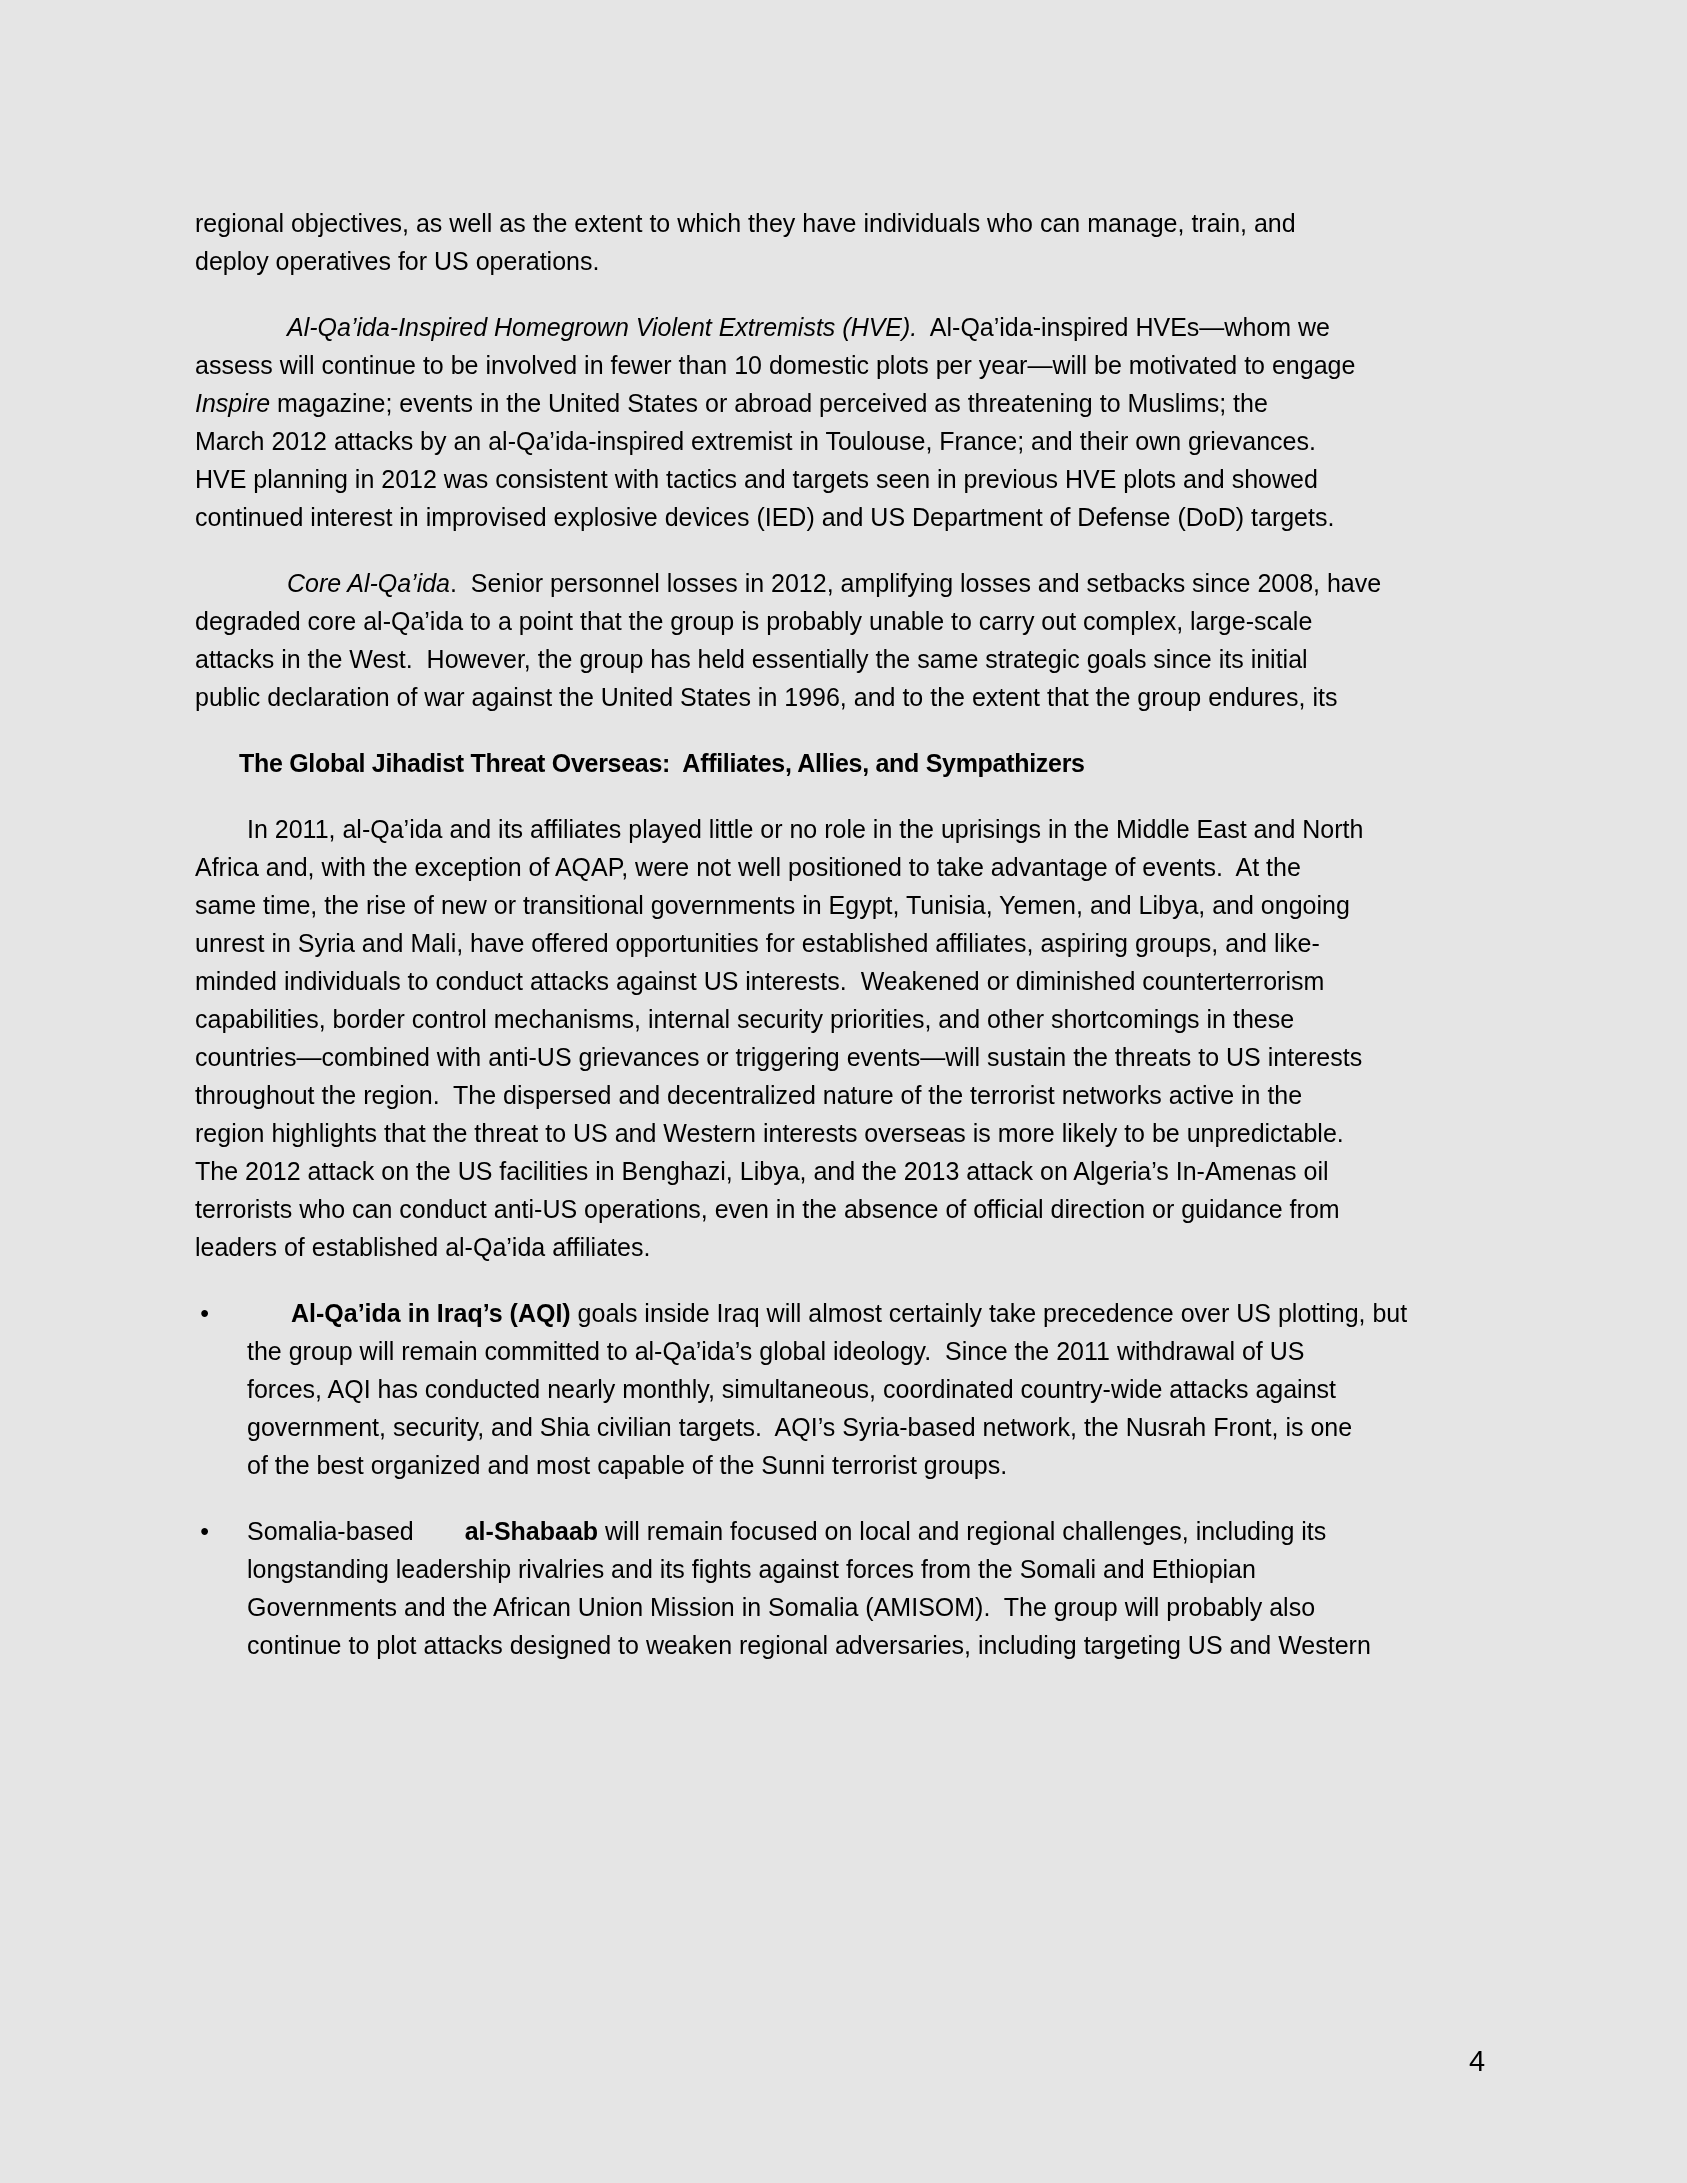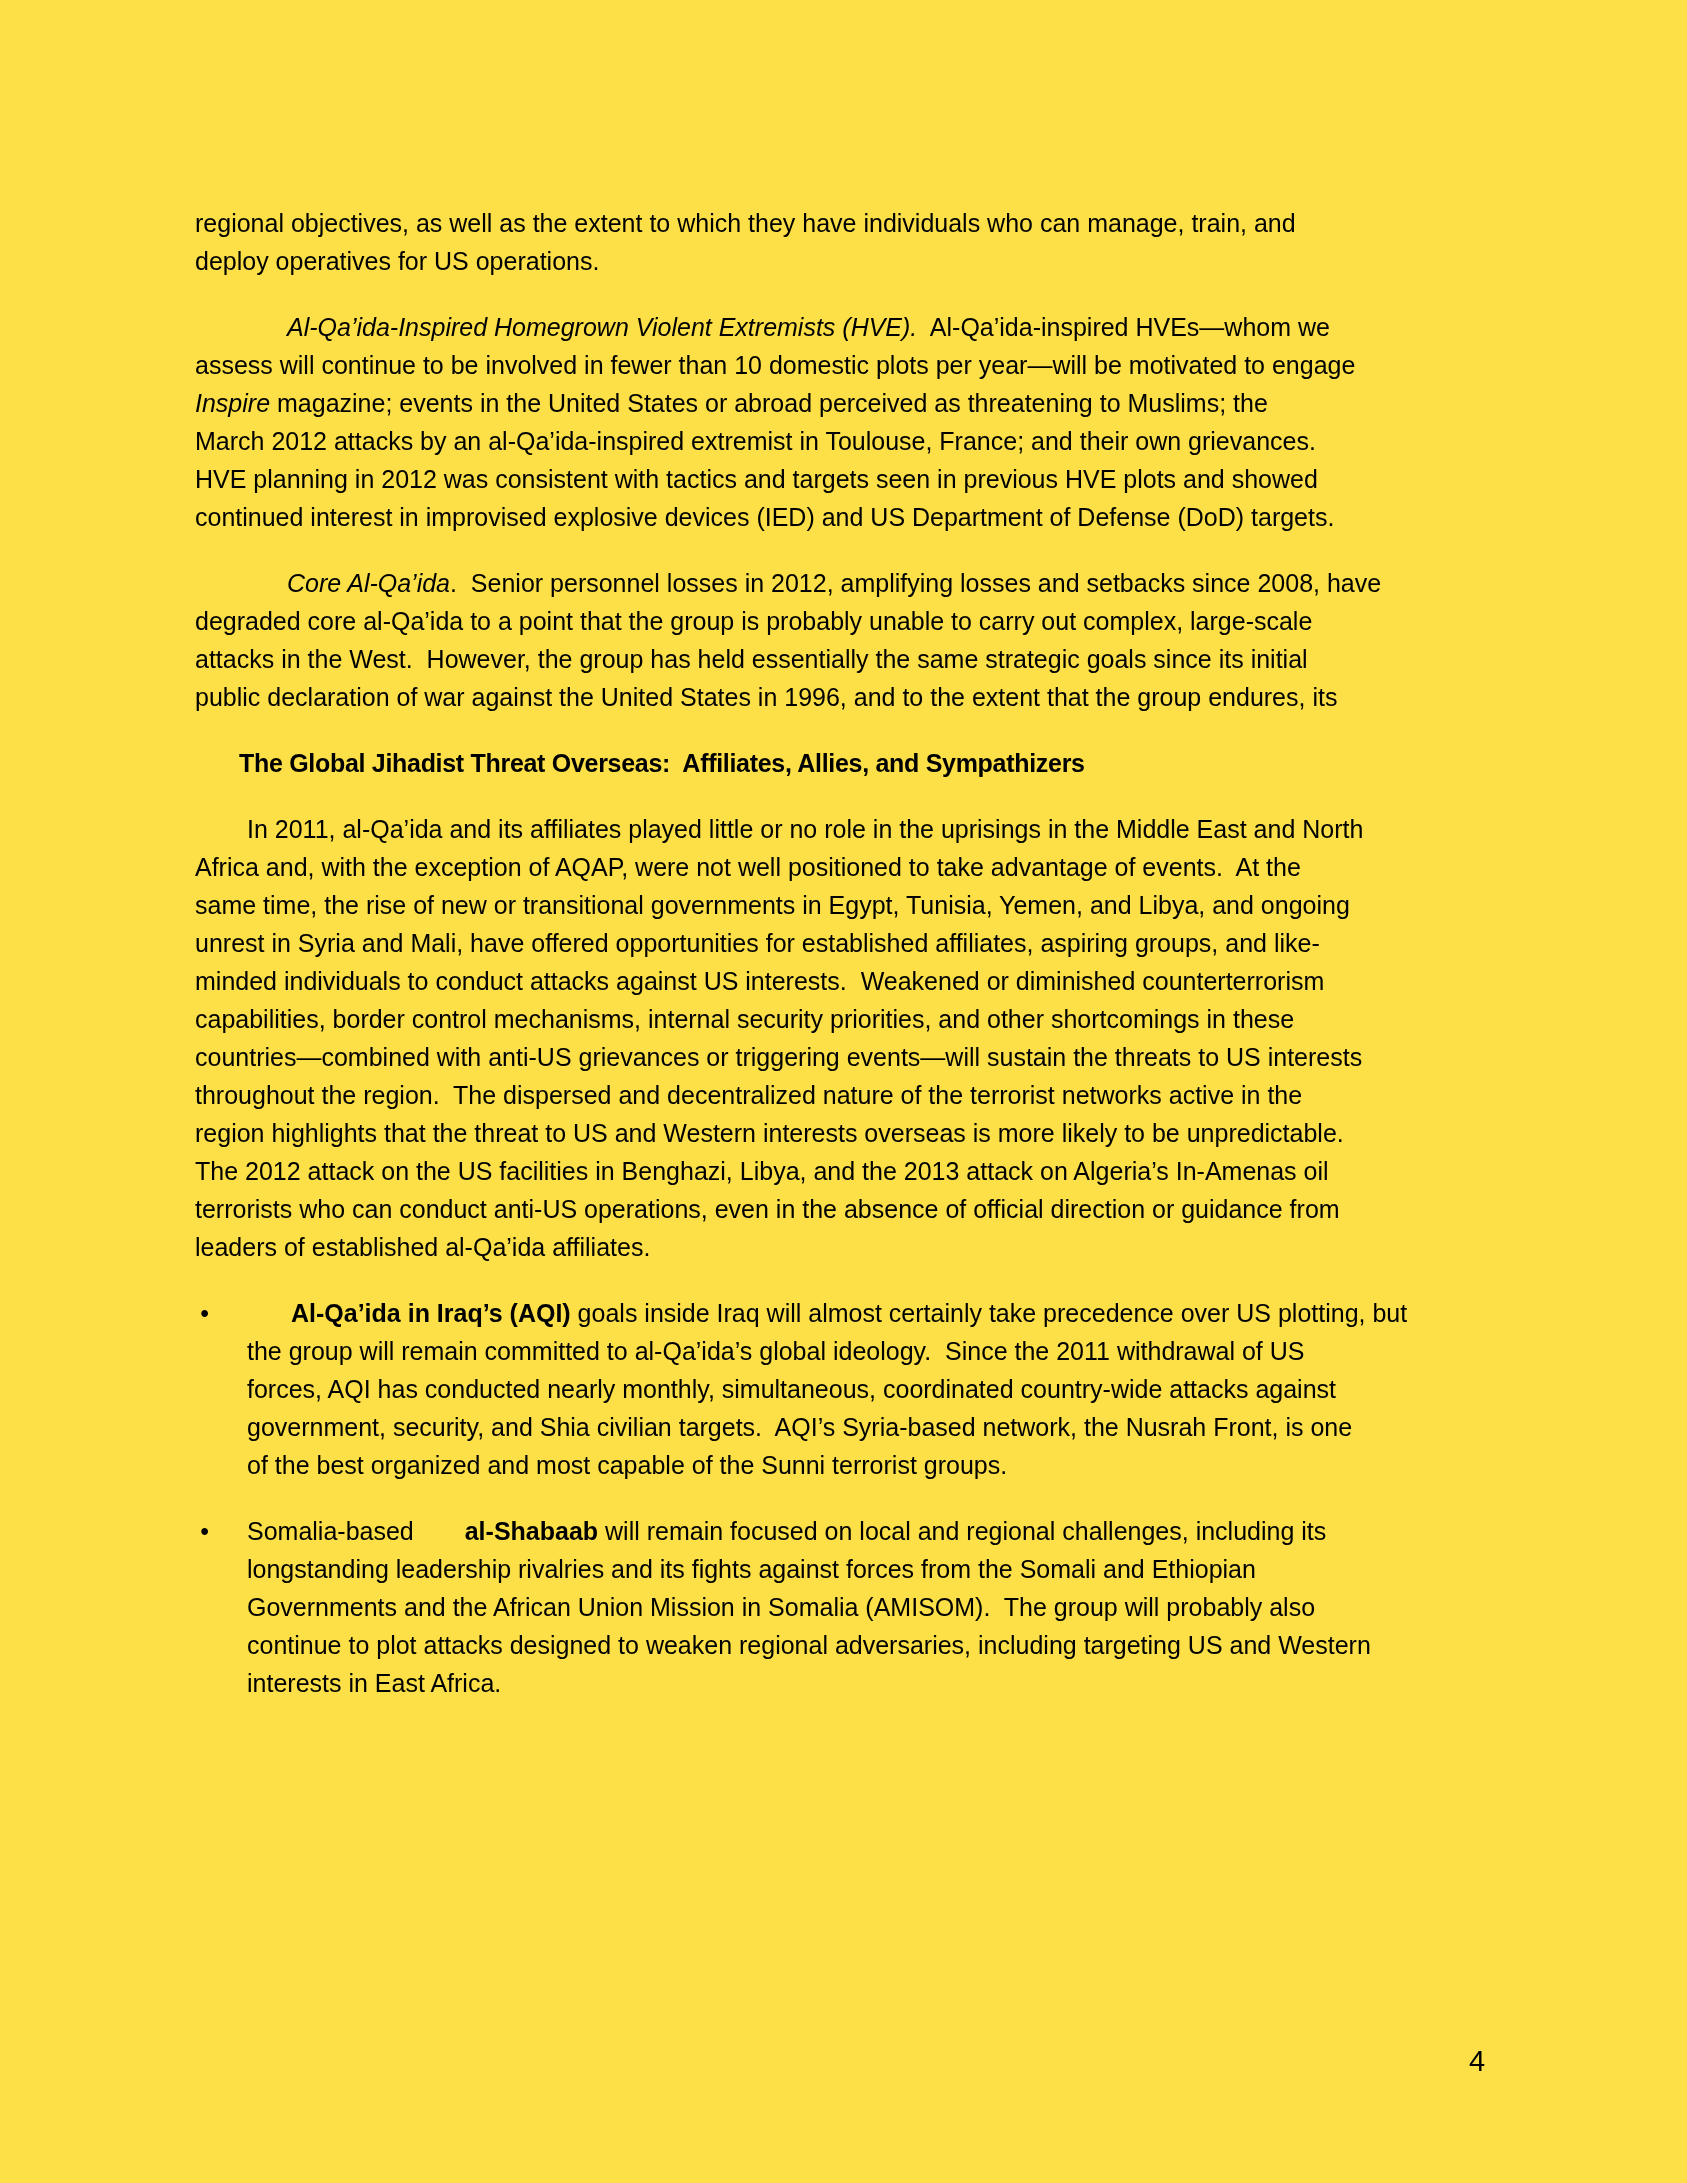--- a/index.html
+++ b/index.html
@@ -1,20 +1,20 @@
 <!DOCTYPE html>
 <html style="font-size:10.6px"><head>
 <meta charset="utf-8">
 <style>
   html,body{margin:0;padding:0;background:#ffffff;}
   .page{
     position:relative;
     width:1687px;
     height:2183px;
-    background:#fde047;
+    background:#e5e5e5;
     font-family:"Liberation Sans", sans-serif;
     font-size:25px;
     color:#000000;
     overflow:hidden;
   }
   .page-body{
     position:absolute;
     left:195px;
     top:204px;
     width:1300px;
@@ -95,18 +95,17 @@
         <div class="line"><span>forces, AQI has conducted nearly monthly, simultaneous, coordinated country-wide attacks against</span></div>
         <div class="line"><span>government, security, and Shia civilian targets.  AQI’s Syria-based network, the Nusrah Front, is one</span></div>
         <div class="line"><span>of the best organized and most capable of the Sunni terrorist groups.</span></div>
       </div>
       <div class="bullet">
         <span class="marker">•</span>
         <div class="line"><span>Somalia-based </span><span class="seg-b">al-Shabaab</span><span> will remain focused on local and regional challenges, including its</span></div>
         <div class="line"><span>longstanding leadership rivalries and its fights against forces from the Somali and Ethiopian</span></div>
         <div class="line"><span>Governments and the African Union Mission in Somalia (AMISOM).  The group will probably also</span></div>
         <div class="line"><span>continue to plot attacks designed to weaken regional adversaries, including targeting US and Western</span></div>
-        <div class="line"><span>interests in East Africa.</span></div>
       </div>
     </div>
   <div class="page-number">4</div>
 </div>
 
 
 </body></html>

